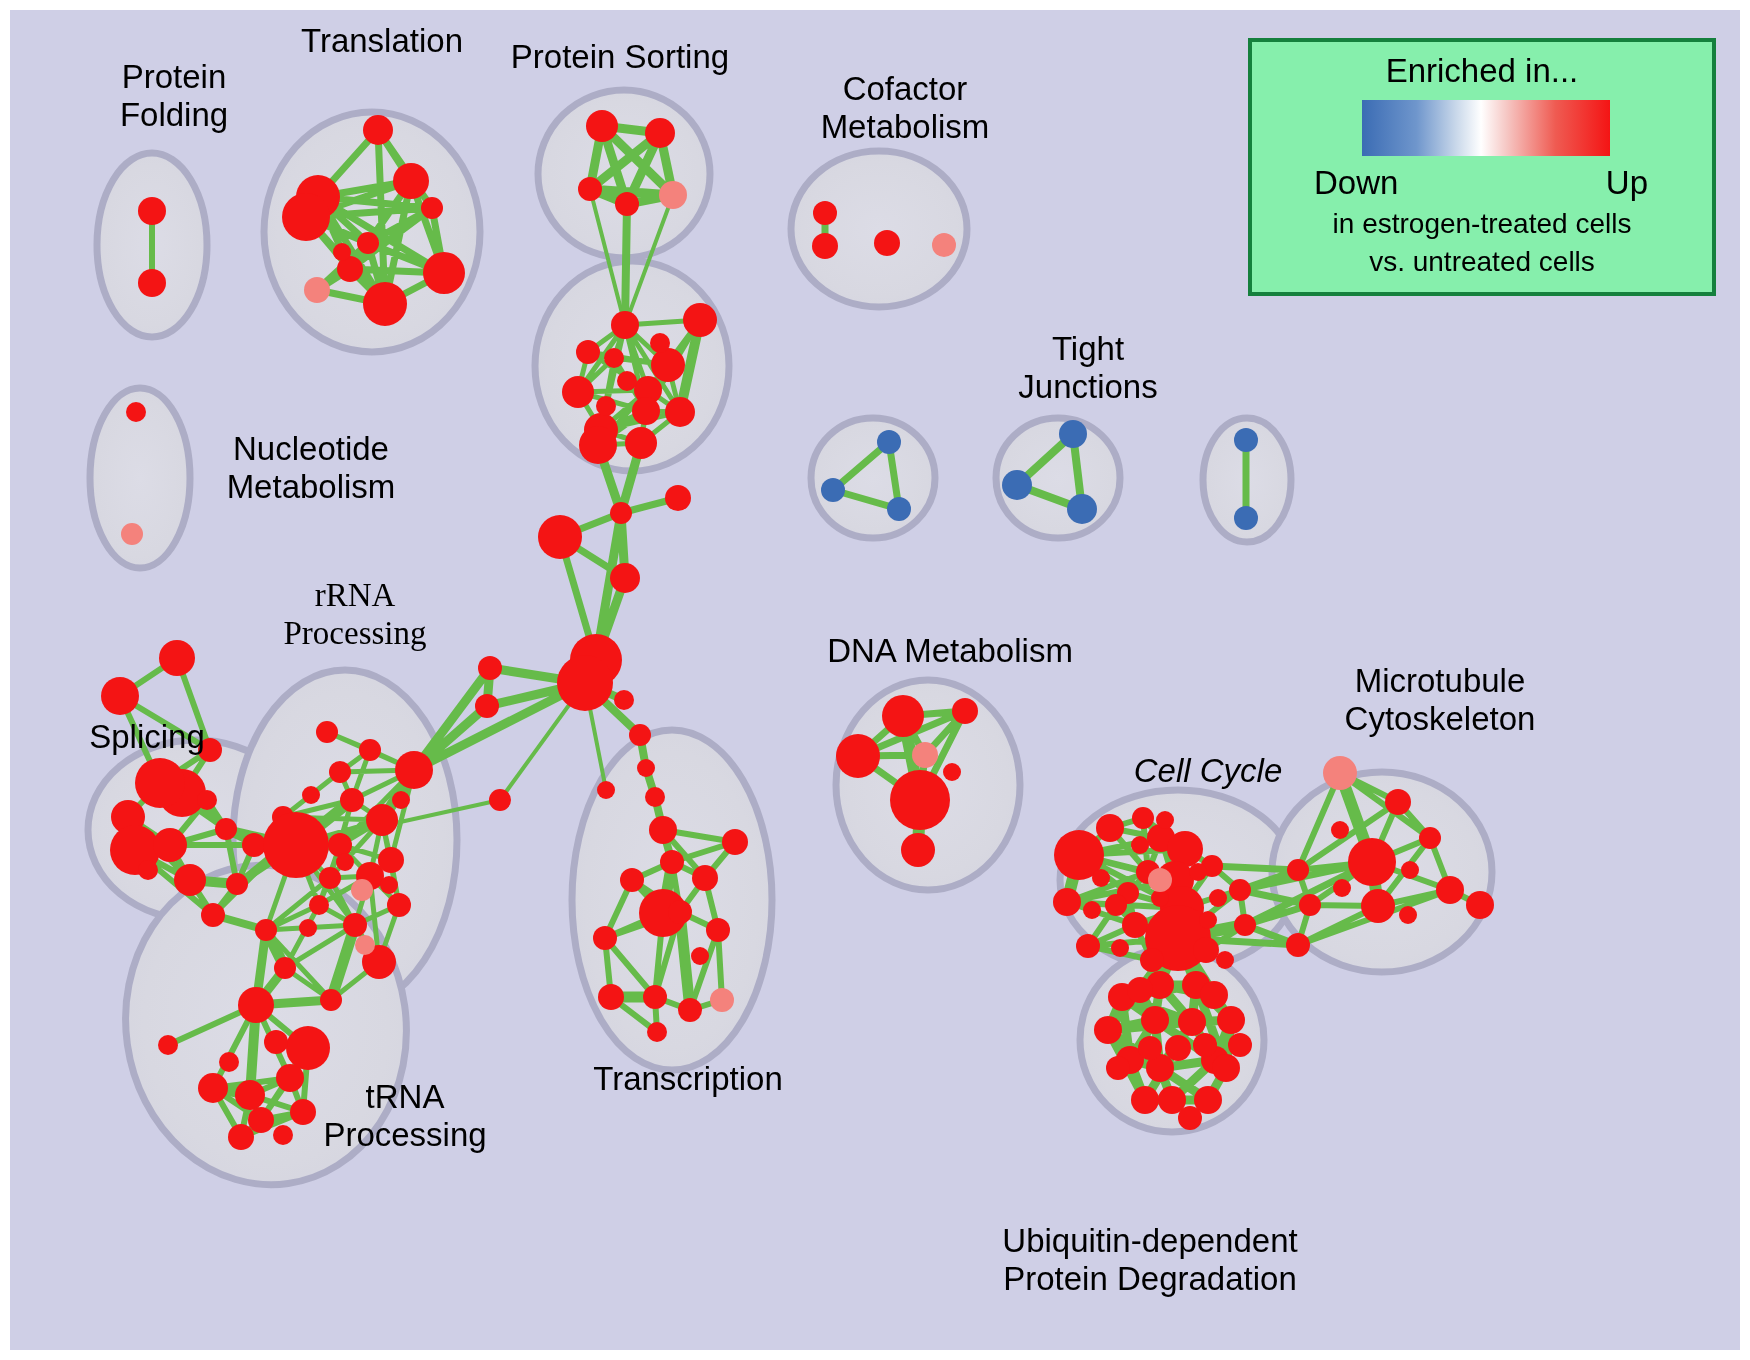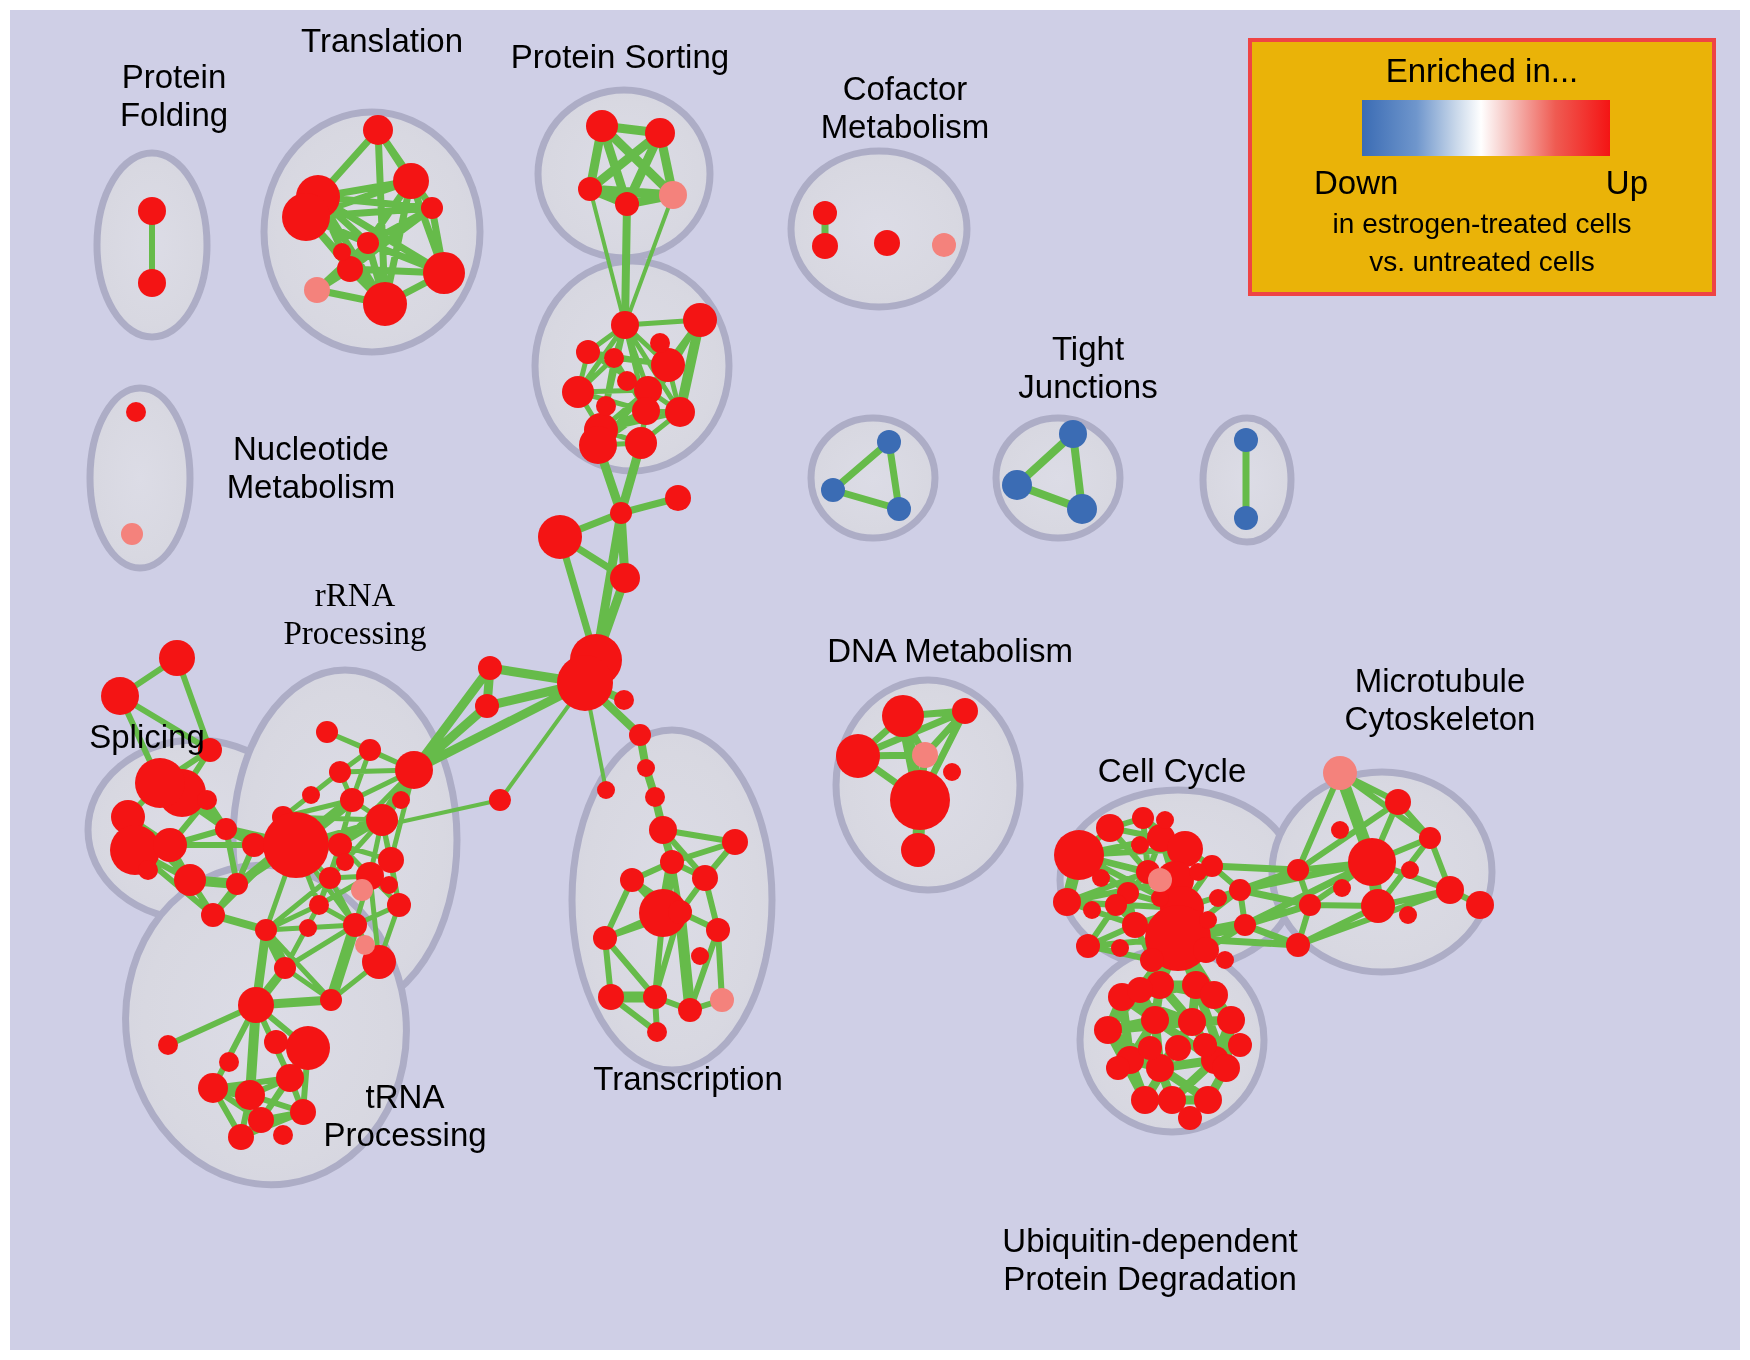--- a/index.html
+++ b/index.html
@@ -2,21 +2,21 @@
 <html><head>
 <meta charset="utf-8">
 <style>
   html,body{margin:0;padding:0;background:#ffffff;}
   body{font-family:"Liberation Sans","DejaVu Sans",sans-serif;}
   #stage{position:relative;width:1750px;height:1360px;background:#ffffff;overflow:hidden;}
   #canvasbg{position:absolute;left:10px;top:10px;width:1730px;height:1340px;background:#cfcfe6;}
   svg#net{position:absolute;left:0;top:0;width:1750px;height:1360px;display:block;}
   .clbl{position:absolute;color:#000;font-size:33px;line-height:38px;text-align:center;white-space:pre-line;font-family:"Liberation Sans","DejaVu Sans",sans-serif;}
   #legend{position:absolute;left:1248px;top:38px;width:468px;height:258px;
-          background:#eab308;border:4px solid #ef4444;box-sizing:border-box;}
+          background:#86efac;border:4px solid #15803d;box-sizing:border-box;}
   #legend .lg-title{position:absolute;left:0;right:0;top:10px;text-align:center;font-size:33px;color:#000;}
   #legend .lg-bar{position:absolute;left:110px;top:58px;width:248px;height:56px;
         background:linear-gradient(to right,#3b6cb4 0%,#6f96cc 22%,#c9d8ea 38%,#ffffff 48%,#f6c9c6 58%,#ef5b52 78%,#f41414 100%);}
   #legend .lg-down{position:absolute;left:62px;top:122px;font-size:33px;color:#000;}
   #legend .lg-up{position:absolute;right:64px;top:122px;font-size:33px;color:#000;}
   #legend .lg-sub1{position:absolute;left:0;right:0;top:166px;text-align:center;font-size:28px;color:#000;}
   #legend .lg-sub2{position:absolute;left:0;right:0;top:204px;text-align:center;font-size:28px;color:#000;}
 </style>
 </head>
 <body>
@@ -459,21 +459,21 @@
 Metabolism</div>
   <div class="clbl" style="left:988px;top:330px;width:200px;">Tight
 Junctions</div>
   <div class="clbl" style="left:250px;top:576px;width:210px;font-family:Liberation Serif, serif;">rRNA
 Processing</div>
   <div class="clbl" style="left:52px;top:718px;width:190px;">Splicing</div>
   <div class="clbl" style="left:300px;top:1078px;width:210px;">tRNA
 Processing</div>
   <div class="clbl" style="left:568px;top:1060px;width:240px;">Transcription</div>
   <div class="clbl" style="left:810px;top:632px;width:280px;">DNA Metabolism</div>
-  <div class="clbl" style="left:1062px;top:752px;width:220px;">Cell Cycle</div>
+  <div class="clbl" style="left:1098px;top:752px;width:220px;font-style:italic;">Cell Cycle</div>
   <div class="clbl" style="left:980px;top:1222px;width:340px;">Ubiquitin-dependent
 Protein Degradation</div>
   <div class="clbl" style="left:1300px;top:662px;width:280px;">Microtubule
 Cytoskeleton</div>
 
   <div id="legend">
     <div class="lg-title">Enriched in...</div>
     <div class="lg-bar"></div>
     <div class="lg-down">Down</div>
     <div class="lg-up">Up</div>

